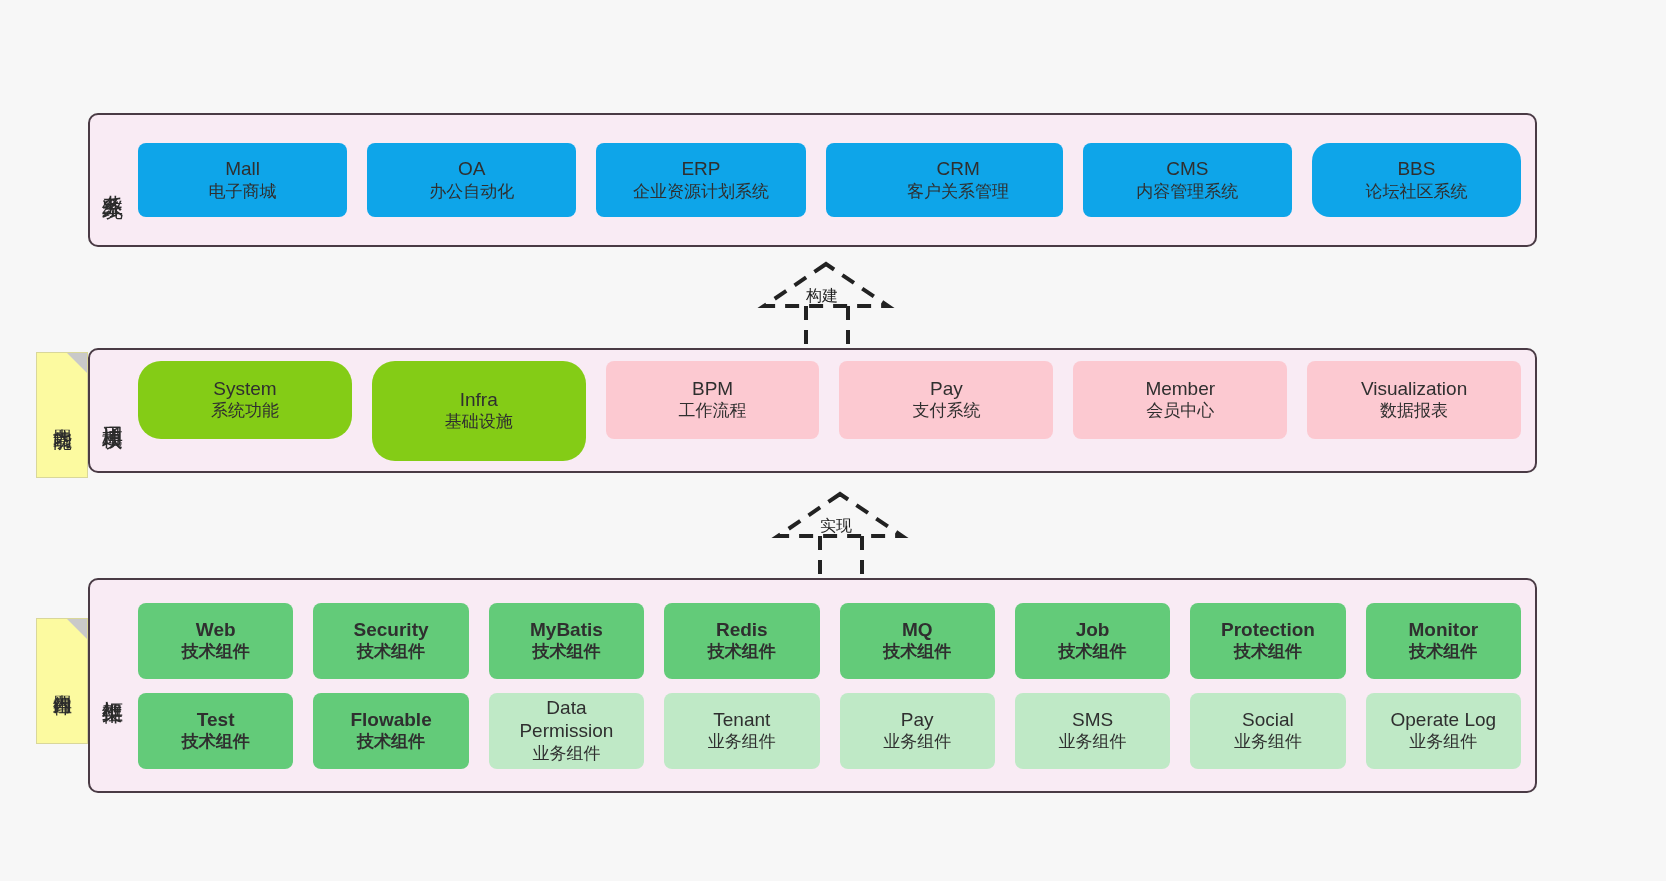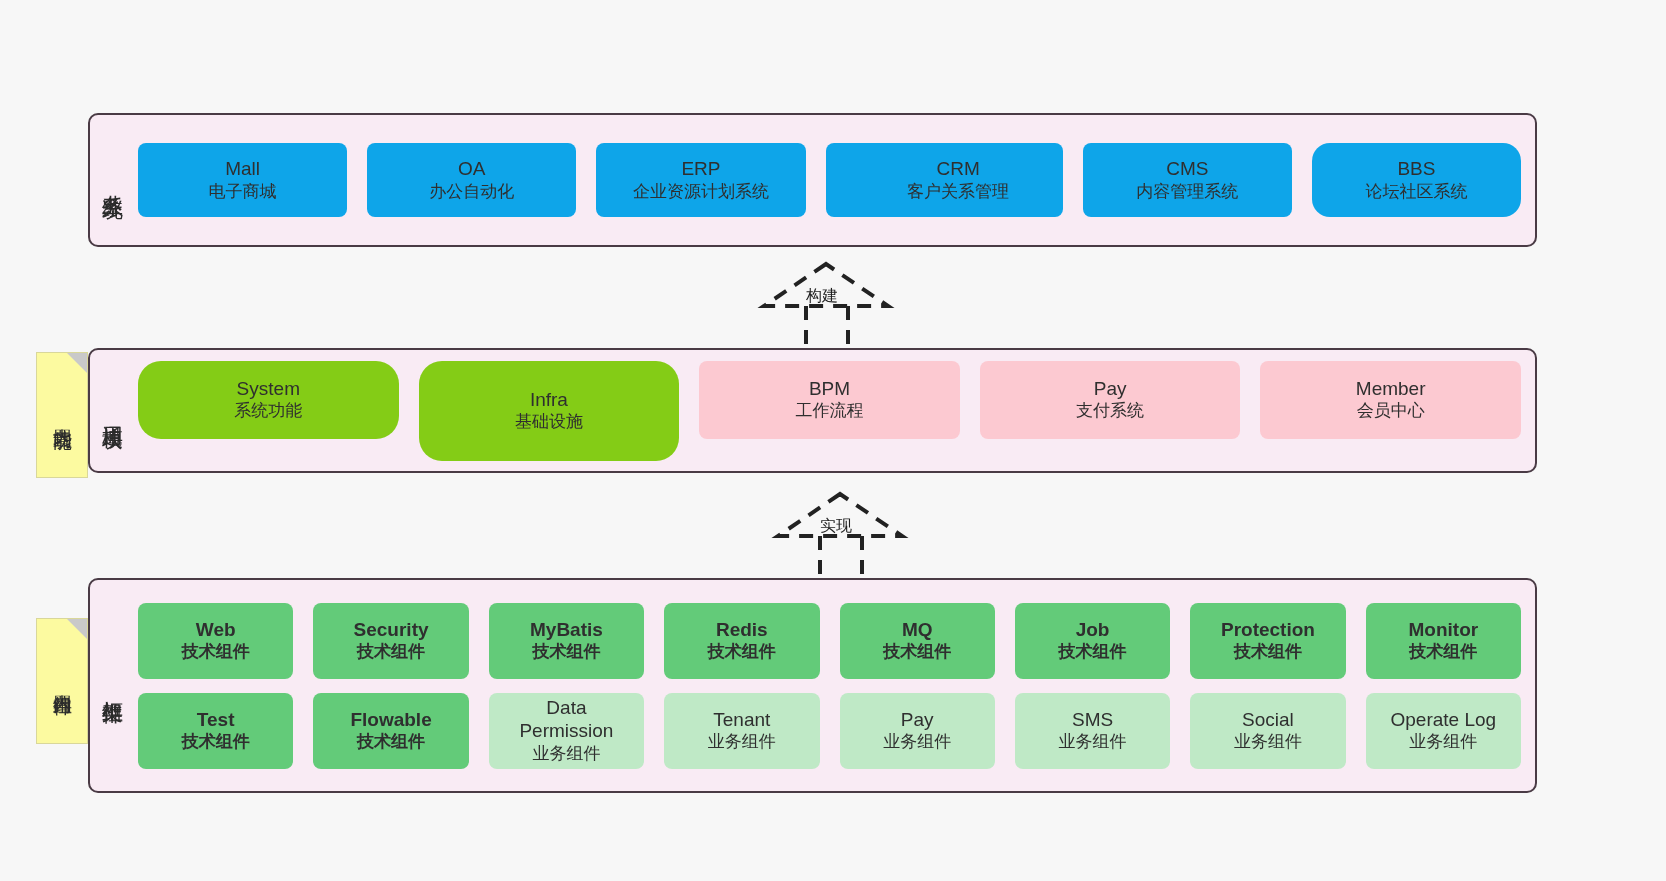--- a/index.html
+++ b/index.html
@@ -178,20 +178,24 @@
           <span class="t2">工作流程</span>
         </div>
         <div class="cell c-pink" style="height:78px;">
           <span class="t1">Pay</span>
           <span class="t2">支付系统</span>
         </div>
         <div class="cell c-pink" style="height:78px;">
           <span class="t1">Member</span>
           <span class="t2">会员中心</span>
         </div>
+        <div class="cell c-pink" style="height:78px;">
+          <span class="t1">Visualization</span>
+          <span class="t2">数据报表</span>
+        </div>
       </div>
     </div>
   </div>
 
   <div class="arrow" id="arrow-implement" style="left:772px;top:488px;">
     <svg width="140" height="86" viewBox="0 0 140 86">
       <path d="M68 6 L6 48 L130 48 Z" fill="none" stroke="#222222" stroke-width="4" stroke-dasharray="14,10" stroke-linecap="butt"></path>
       <path d="M48 48 L48 86 M90 48 L90 86" fill="none" stroke="#222222" stroke-width="4" stroke-dasharray="14,10"></path>
     </svg>
     <div class="arrow-label" style="left:48px;top:28px;">实现</div>

